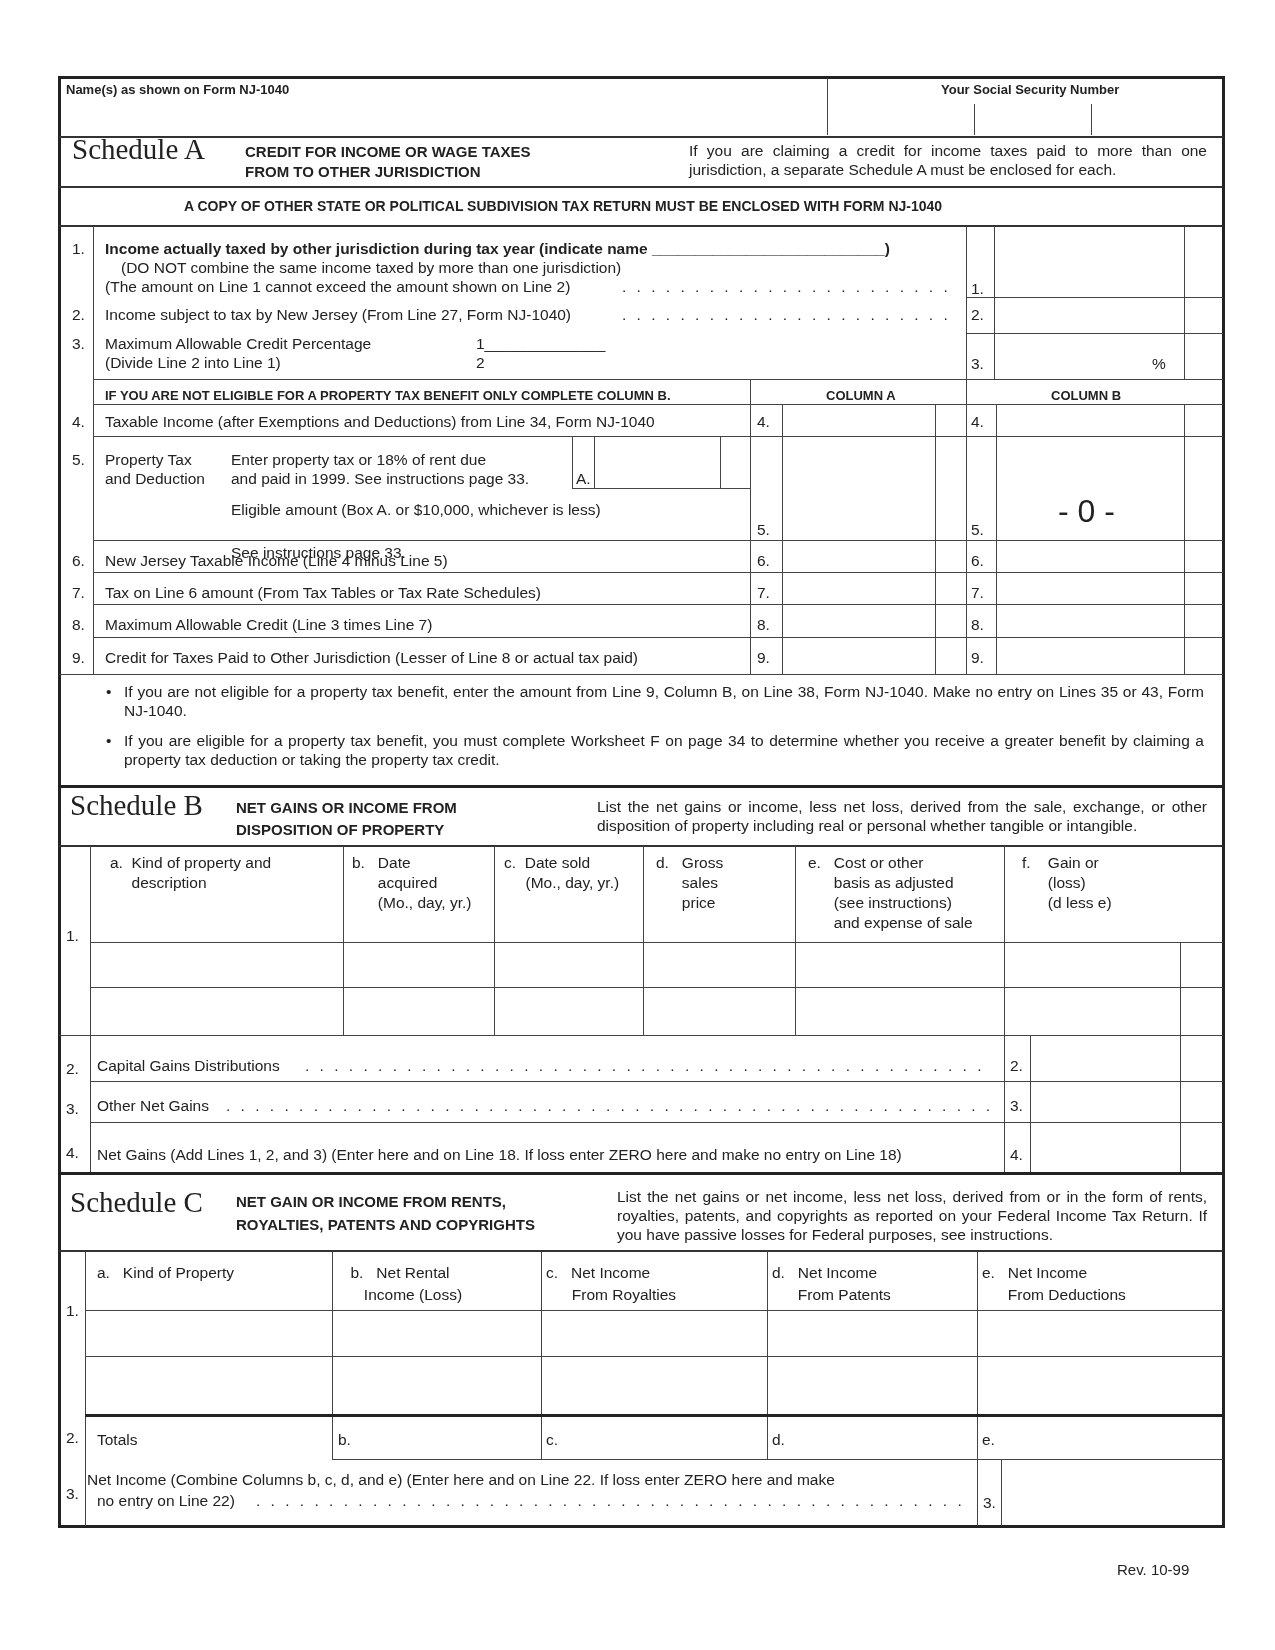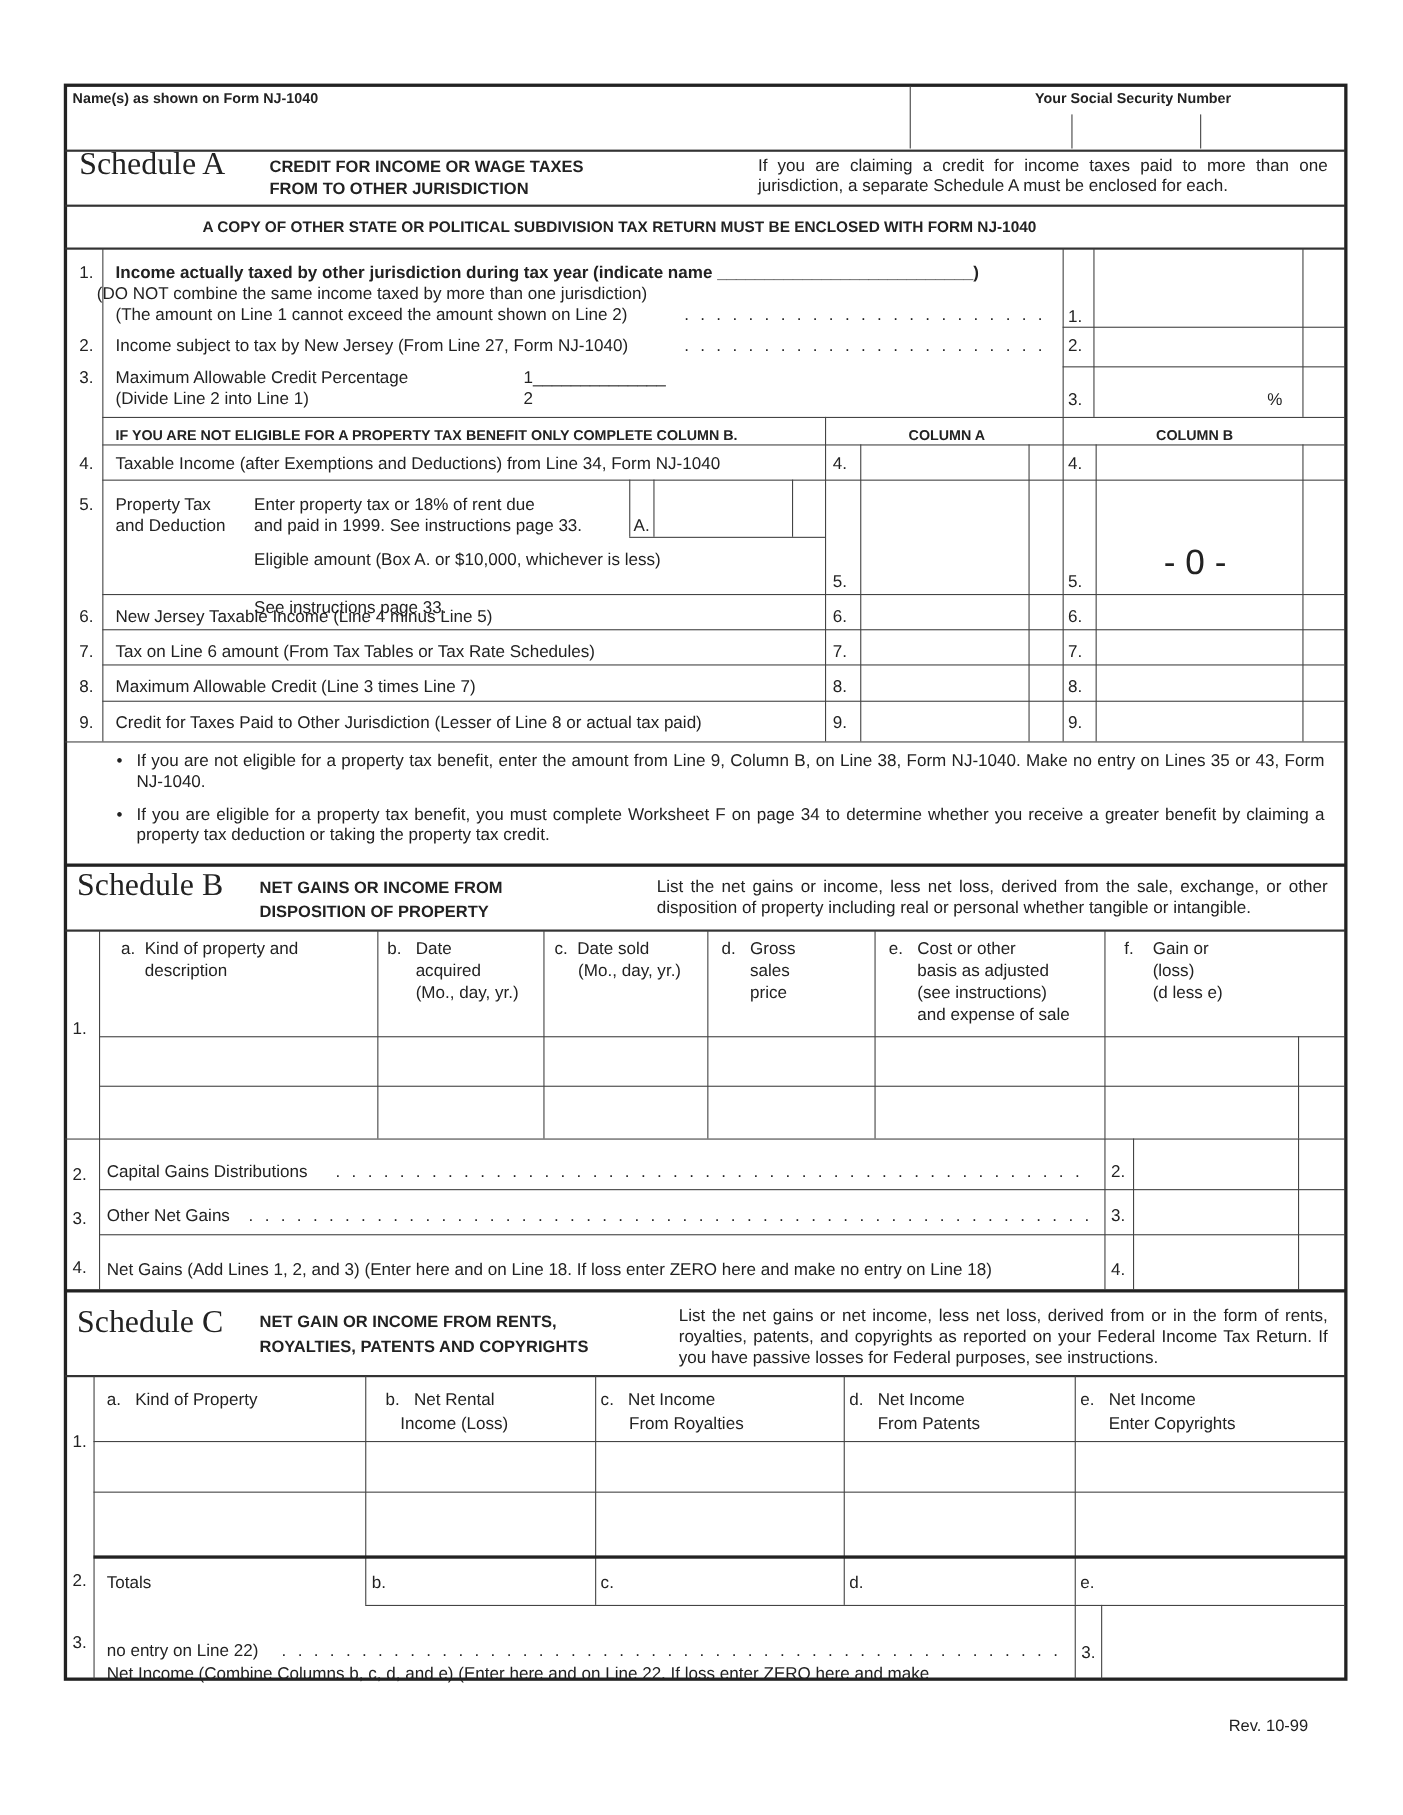--- a/index.html
+++ b/index.html
@@ -41,21 +41,21 @@
 <div class="t hdr" style="left:245px;top:161px;">FROM TO OTHER JURISDICTION</div>
 <div class="t inst" style="left:689px;top:141px;width:518px;">If you are claiming a credit for income taxes paid to more than one jurisdiction, a separate Schedule A must be enclosed for each.</div>
 <div class="hl med" style="left:59px;top:186px;width:1164px;"></div>
 <div class="t b" style="left:184px;top:197px;font-size:14px;">A COPY OF OTHER STATE OR POLITICAL SUBDIVISION TAX RETURN MUST BE ENCLOSED WITH FORM NJ-1040</div>
 <div class="hl med" style="left:59px;top:225px;width:1164px;"></div>
 
 <div class="vl" style="left:93px;top:226px;height:448px;"></div>
 
 <div class="t num" style="left:72px;top:239px;">1.</div>
 <div class="t" style="left:105px;top:239px;font-weight:bold;">Income actually taxed by other jurisdiction during tax year (indicate name ___________________________)</div>
-<div class="t" style="left:88px;top:258px;">(DO NOT combine the same income taxed by more than one jurisdiction)</div>
+<div class="t" style="left:121px;top:258px;">(DO NOT combine the same income taxed by more than one jurisdiction)</div>
 <div class="t" style="left:105px;top:277px;">(The amount on Line 1 cannot exceed the amount shown on Line 2)</div>
 <div class="t dots" style="left:622px;top:277px;width:330px;">. . . . . . . . . . . . . . . . . . . . . . . . . . . . . . . . . . . .</div>
 <div class="vl" style="left:966px;top:226px;height:153px;"></div>
 <div class="vl" style="left:994px;top:226px;height:153px;"></div>
 <div class="vl" style="left:1184px;top:226px;height:153px;"></div>
 <div class="t num" style="left:971px;top:279px;">1.</div>
 <div class="field" style="left:996px;top:228px;width:186px;height:68px;"></div>
 <div class="hl" style="left:966px;top:297px;width:257px;"></div>
 
 <div class="t num" style="left:72px;top:305px;">2.</div>
@@ -277,21 +277,21 @@
   &nbsp;&nbsp;&nbsp;&nbsp;&nbsp;&nbsp;<span>From Royalties</span>
 </div>
 <div class="t" style="left:772px;top:1262px;line-height:22px;">
   <span>d.</span>&nbsp;&nbsp;
   <span>Net Income</span><br>
   &nbsp;&nbsp;&nbsp;&nbsp;&nbsp;&nbsp;<span>From Patents</span>
 </div>
 <div class="t" style="left:982px;top:1262px;line-height:22px;">
   <span>e.</span>&nbsp;&nbsp;
   <span>Net Income</span><br>
-  &nbsp;&nbsp;&nbsp;&nbsp;&nbsp;&nbsp;<span>Enter Copyrights</span>
+  &nbsp;&nbsp;&nbsp;&nbsp;&nbsp;&nbsp;<span>From Deductions</span>
 </div>
 
 <div class="hl" style="left:85px;top:1310px;width:1138px;"></div>
 
 <div class="field" style="left:87px;top:1312px;width:244px;height:42px;"></div>
 <div class="field" style="left:334px;top:1312px;width:206px;height:42px;"></div>
 <div class="field" style="left:543px;top:1312px;width:223px;height:42px;"></div>
 <div class="field" style="left:769px;top:1312px;width:207px;height:42px;"></div>
 <div class="field" style="left:979px;top:1312px;width:242px;height:42px;"></div>
 <div class="hl" style="left:85px;top:1356px;width:1138px;"></div>
@@ -309,21 +309,21 @@
 <div class="t num" style="left:546px;top:1430px;">c.</div>
 <div class="t num" style="left:772px;top:1430px;">d.</div>
 <div class="t num" style="left:982px;top:1430px;">e.</div>
 <div class="field" style="left:354px;top:1418px;width:186px;height:40px;"></div>
 <div class="field" style="left:562px;top:1418px;width:204px;height:40px;"></div>
 <div class="field" style="left:790px;top:1418px;width:186px;height:40px;"></div>
 <div class="field" style="left:1000px;top:1418px;width:221px;height:40px;"></div>
 <div class="hl" style="left:332px;top:1459px;width:891px;"></div>
 
 <div class="t num" style="left:66px;top:1484px;">3.</div>
-<div class="t" style="left:97px;top:1470px;margin-top:42px;">Net Income  (Combine Columns b, c, d, and e)  (Enter here and on Line 22.  If loss enter ZERO here and make</div>
+<div class="t" style="left:87px;top:1470px;">Net Income  (Combine Columns b, c, d, and e)  (Enter here and on Line 22.  If loss enter ZERO here and make</div>
 <div class="t" style="left:97px;top:1491px;">no entry on Line 22)</div>
 <div class="t dots" style="left:256px;top:1491px;width:715px;">. . . . . . . . . . . . . . . . . . . . . . . . . . . . . . . . . . . . . . . . . . . . . . . . . . . . . . . . . . . . . . . . . . . . . . . . . . . . . . . .</div>
 <div class="vl" style="left:977px;top:1459px;height:67px;"></div>
 <div class="vl" style="left:1001px;top:1459px;height:67px;"></div>
 <div class="t num" style="left:983px;top:1493px;">3.</div>
 <div class="field" style="left:1003px;top:1461px;width:218px;height:63px;"></div>
 
 <div class="t" style="left:1117px;top:1560px;font-size:15px;">Rev. 10-99</div>
 
 </body></html>

